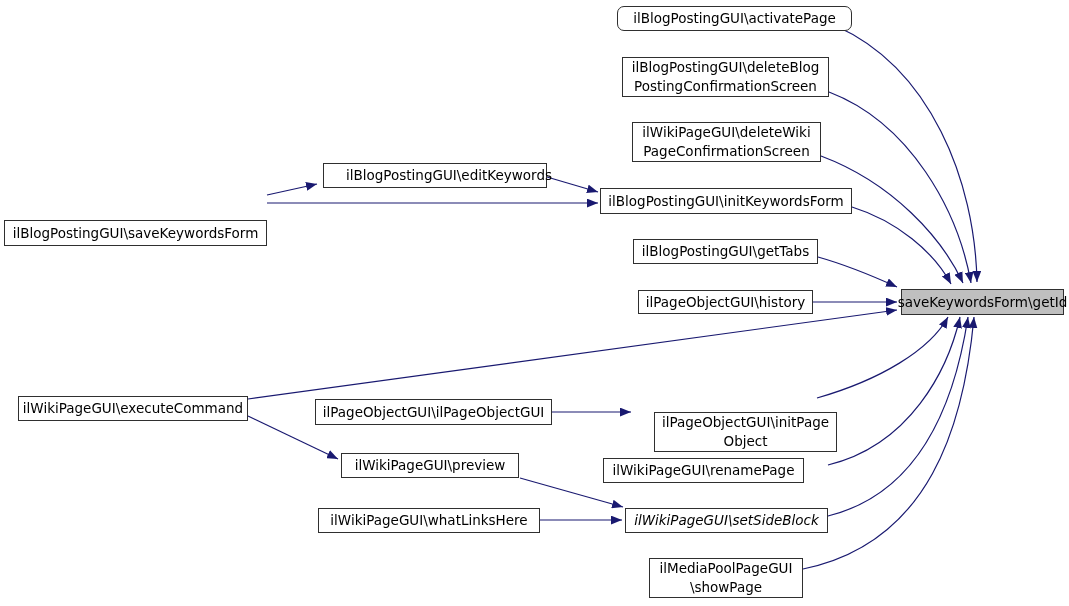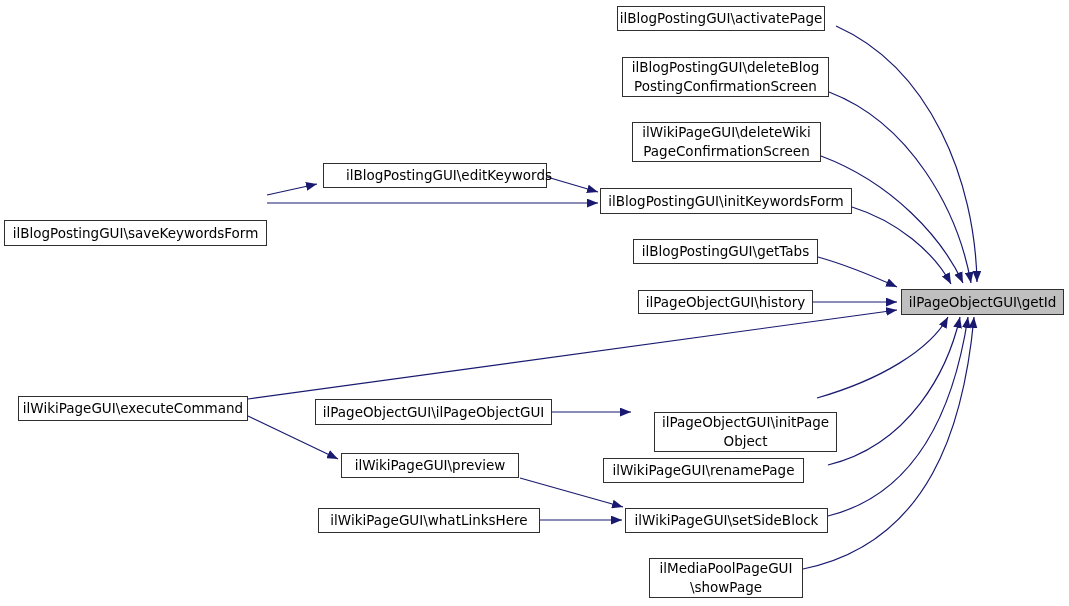--- a/index.html
+++ b/index.html
@@ -68,51 +68,51 @@
         <path d="M552,412 L631,412" marker-end="url(#arrowhead)"></path>
         <path d="M817,398 C880,380 930,350 948,317" marker-end="url(#arrowhead)"></path>
         <path d="M828,465 C910,445 948,370 960,317" marker-end="url(#arrowhead)"></path>
         <path d="M520,478 L623,507" marker-end="url(#arrowhead)"></path>
         <path d="M540,520 L622,520" marker-end="url(#arrowhead)"></path>
         <path d="M828,516 C925,492 956,395 968,317" marker-end="url(#arrowhead)"></path>
         <path d="M803,569 C930,543 964,425 974,317" marker-end="url(#arrowhead)"></path>
       </g>
   </svg>
 
-  <div class="node" style="left:617px; top:6px;   width:208px; height:25px;">ilBlogPostingGUI\activatePage</div>
+  <div class="node" style="left:617px; top:6px;   width:235px; height:25px;border-radius:7px;">ilBlogPostingGUI\activatePage</div>
 
   <div class="node" style="left:622px; top:57px;  width:207px; height:40px;">ilBlogPostingGUI\deleteBlog
 PostingConfirmationScreen</div>
 
   <div class="node" style="left:632px; top:122px; width:189px; height:40px;">ilWikiPageGUI\deleteWiki
 PageConfirmationScreen</div>
 
   <div class="node" style="left:323px; top:163px; width:224px; height:25px;padding-left:28px;">ilBlogPostingGUI\editKeywords</div>
 
   <div class="node" style="left:4px;   top:188px; width:263px; height:26px;margin-top:32px;">ilBlogPostingGUI\saveKeywordsForm</div>
 
   <div class="node" style="left:600px; top:188px; width:252px; height:26px;">ilBlogPostingGUI\initKeywordsForm</div>
 
   <div class="node" style="left:633px; top:239px; width:185px; height:25px;">ilBlogPostingGUI\getTabs</div>
 
   <div class="node" style="left:638px; top:290px; width:175px; height:24px;">ilPageObjectGUI\history</div>
 
-  <div class="node focus" style="left:901px; top:289px; width:163px; height:26px;">ilPageObjectGUI\getId</div>
+  <div class="node focus" style="left:901px; top:289px; width:163px; height:26px;">saveKeywordsForm\getId</div>
 
   <div class="node" style="left:18px;  top:396px; width:230px; height:25px;">ilWikiPageGUI\executeCommand</div>
 
   <div class="node" style="left:315px; top:399px; width:237px; height:26px;">ilPageObjectGUI\ilPageObjectGUI</div>
 
   <div class="node" style="left:634px; top:412px; width:183px; height:40px;margin-left:20px;">ilPageObjectGUI\initPage
 Object</div>
 
   <div class="node" style="left:341px; top:453px; width:178px; height:25px;text-align:center;">ilWikiPageGUI\preview</div>
 
   <div class="node" style="left:603px; top:458px; width:201px; height:25px;">ilWikiPageGUI\renamePage</div>
 
   <div class="node" style="left:318px; top:508px; width:222px; height:25px;">ilWikiPageGUI\whatLinksHere</div>
 
-  <div class="node" style="left:625px; top:508px; width:203px; height:25px;">ilWikiPageGUI\setSideBlock</div>
+  <div class="node" style="left:625px; top:508px; width:203px; height:25px;font-style:italic;">ilWikiPageGUI\setSideBlock</div>
 
   <div class="node" style="left:649px; top:558px; width:154px; height:40px;">ilMediaPoolPageGUI
 \showPage</div>
 
 </div>
 
 </body></html>

